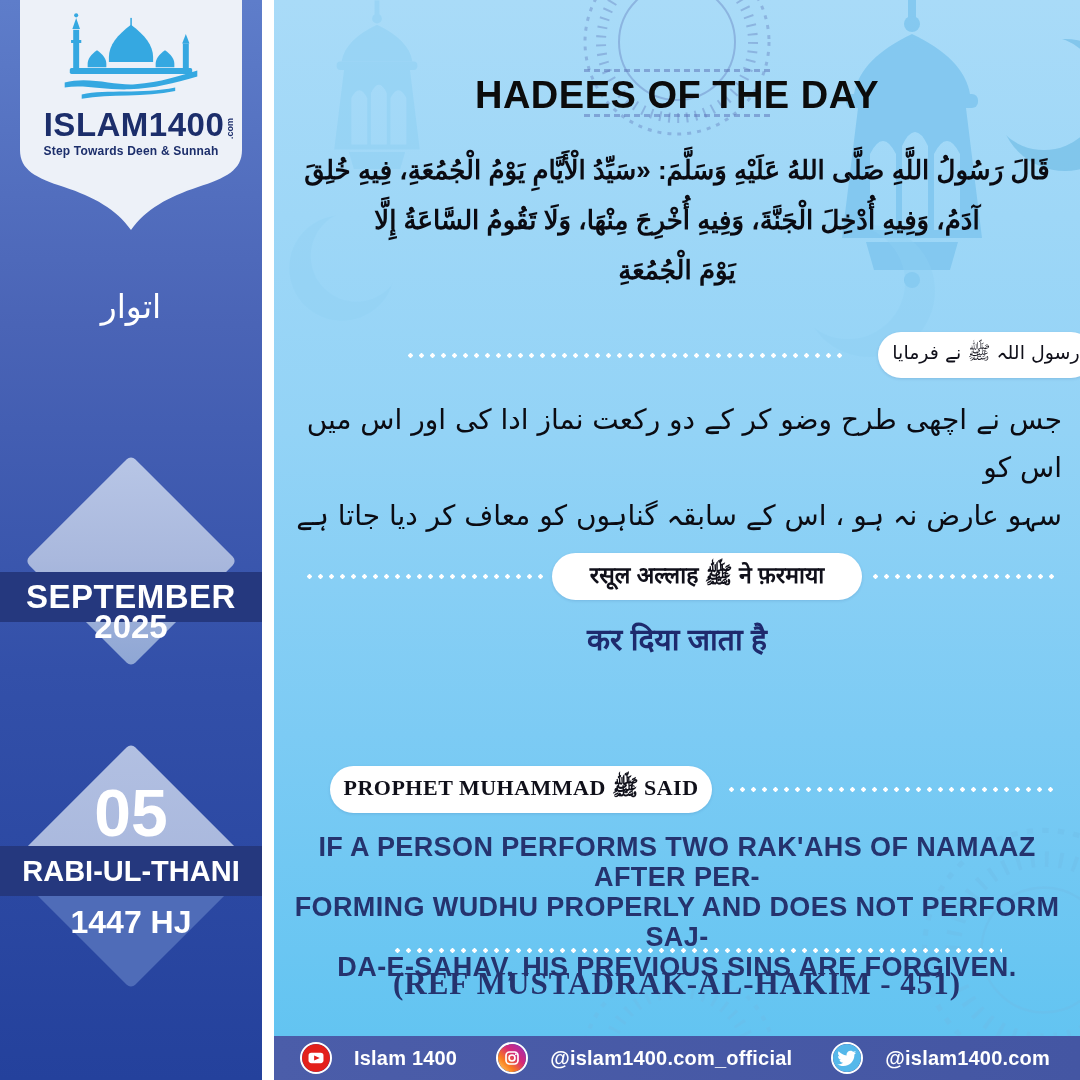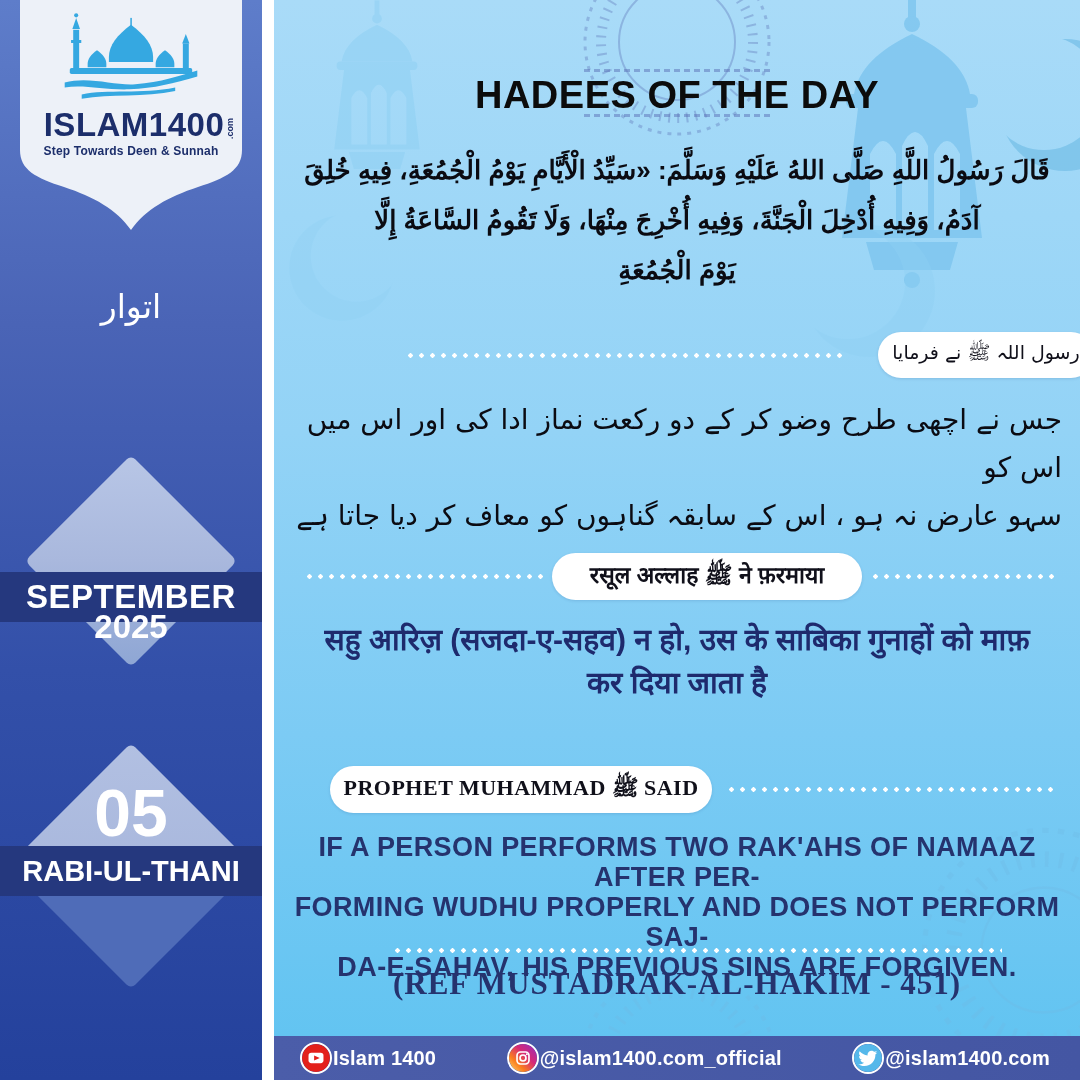--- a/index.html
+++ b/index.html
@@ -107,21 +107,21 @@
   .dotline-ref { left:118px; top:948px; width:610px; }
   .reference { position:absolute; left:0; top:966px; width:806px; text-align:center;
                font-family:"Liberation Serif","DejaVu Serif",serif;
                font-size:31px; font-weight:700; color:#25336e; letter-spacing:1px; }
 
   
   .footer { position:absolute; left:0; bottom:0; width:806px; height:44px;
             background:linear-gradient(90deg,#4b5da9,#4456a3);
             display:flex; align-items:center; justify-content:space-between;
             padding:0 30px 0 26px; z-index:3; }
-  .social { display:flex; align-items:center; gap:1px; }
+  .social { display:flex; align-items:center; gap:22px; }
   .social-icon { width:32px; height:32px; border-radius:50%; border:2px solid #fff;
                  overflow:hidden; flex:0 0 auto; }
   .social-label { color:#fff; font-size:20px; font-weight:700; letter-spacing:0.2px; }
 </style>
 </head>
 <body>
 
 <div class="canvas">
 
   <aside class="sidebar">
@@ -164,20 +164,21 @@
     <div class="diamond-group dg-greg">
       <div class="diamond-shape"></div>
       <div class="d-band">SEPTEMBER</div>
       <div class="d-year">2025</div>
     </div>
 
     <div class="diamond-group dg-hijri">
       <div class="diamond-shape"></div>
       <div class="d-day">05</div>
       <div class="d-band">RABI-UL-THANI</div>
+      <div class="d-year">1447 HJ</div>
     </div>
 
   </aside>
 
   <div class="divider"></div>
 
   <main class="main">
 
     <div class="deco">
 
@@ -269,21 +270,20 @@
     <div class="urdu" lang="ur" dir="rtl">
       <span>جس نے اچھی طرح وضو کر کے دو رکعت نماز ادا کی اور اس میں اس کو</span>
       <span>سہو عارض نہ ہو ، اس کے سابقہ گناہوں کو معاف کر دیا جاتا ہے</span>
     </div>
 
     <div class="dots dots-2a"></div>
     <div class="pill hindi-pill" lang="hi">रसूल अल्लाह ﷺ ने फ़रमाया</div>
     <div class="dots dots-2b"></div>
 
     <div class="hindi" lang="hi">
-      <span>सहु आरिज़ (सजदा-ए-सहव) न हो, उस के साबिका गुनाहों को माफ़</span>
       <span>कर दिया जाता है</span>
     </div>
 
     <div class="pill english-pill">PROPHET MUHAMMAD ﷺ SAID</div>
     <div class="dots dots-3"></div>
 
     <div class="english">
       <span>IF A PERSON PERFORMS TWO RAK'AHS OF NAMAAZ AFTER PER-</span>
       <span>FORMING WUDHU PROPERLY AND DOES NOT PERFORM SAJ-</span>
       <span>DA-E-SAHAV, HIS PREVIOUS SINS ARE FORGIVEN.</span>

